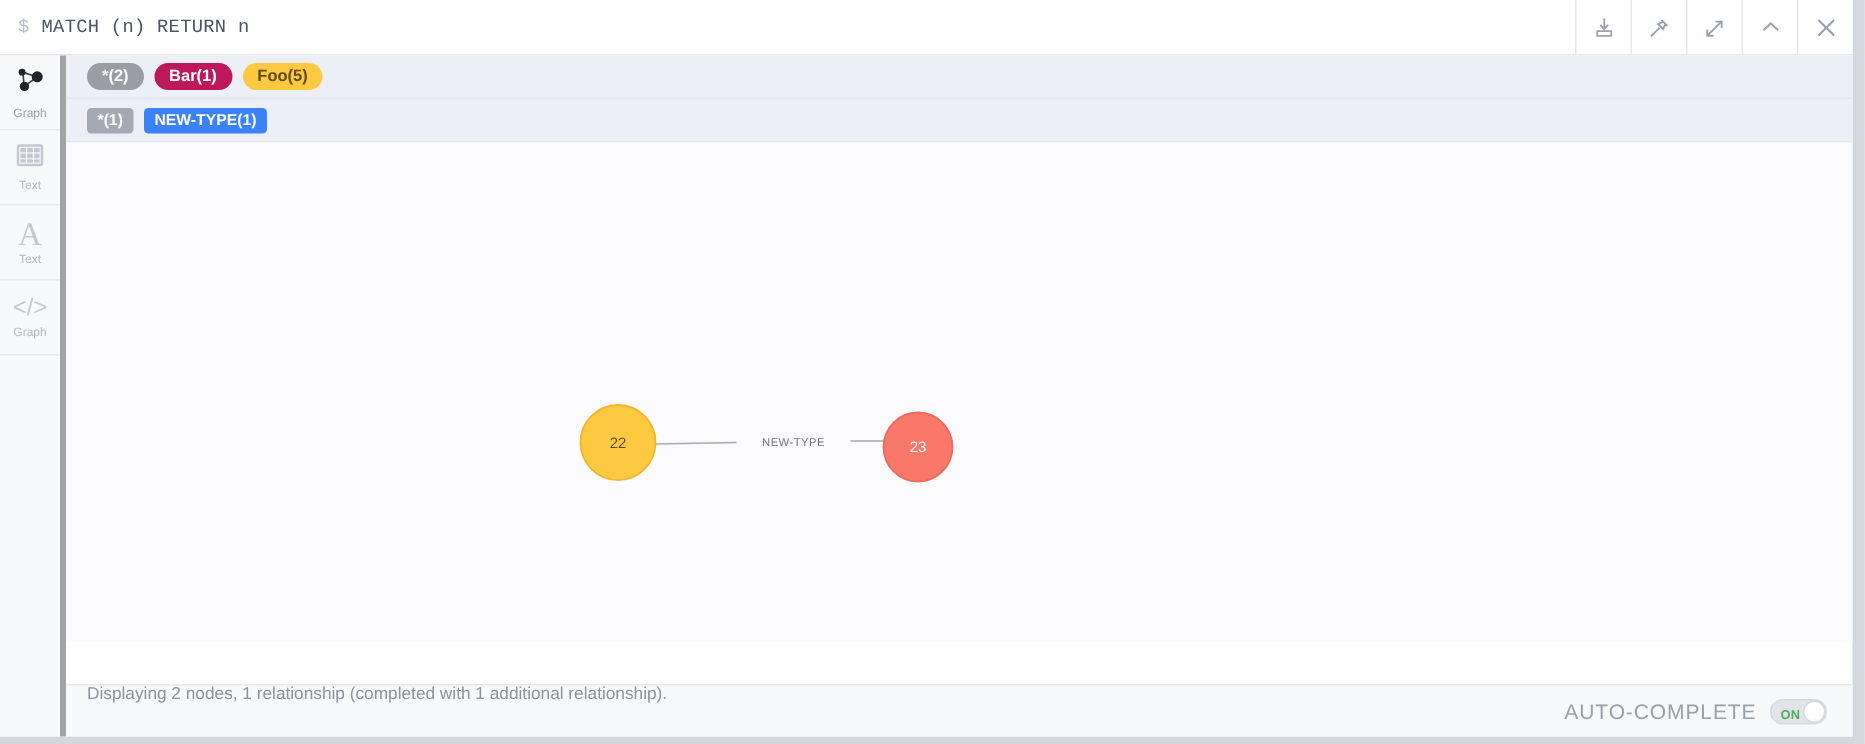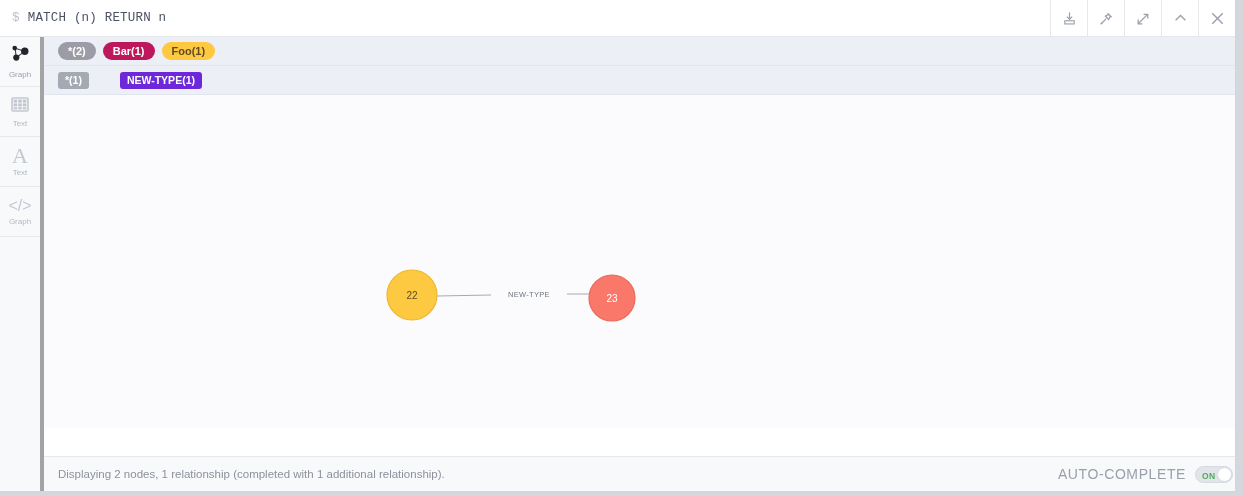--- a/index.html
+++ b/index.html
@@ -120,22 +120,22 @@
     overflow: hidden;
     cursor: default;
   }
   #graph-svg { position: absolute; left: 0; top: 0; }
 
   
   #statusbar {
     min-height: 35px; height: 35px;
     background: #f8f9fb;
     border-top: 1px solid #e6e8ec;
-    display: flex; align-items: center;
-    padding: 0 2px 0 14px;
+    display: flex; 
+    padding: 0 17px 0 14px;
     margin-top: 28px;
   }
   #status-text {
     font-size: 11.5px;
     color: #8c919c;
     font-family: "Liberation Sans", sans-serif;
     flex: 1 1 auto;
   }
   #ac-wrap { display: flex; align-items: center; gap: 9px; }
   #ac-label {
@@ -285,26 +285,26 @@
       </div>
 
       <div class="side-fill"></div>
     </div>
 
     <div id="content">
 
       <div class="legend-row">
         <span class="chip-node" style="background:#9c9ca6;color:#ffffff;">*(2)</span>
         <span class="chip-node" style="background:#be185d;color:#ffffff;">Bar(1)</span>
-        <span class="chip-node" style="background:#fcc940;color:#604a20;">Foo(1)</span>
+        <span class="chip-node" style="background:#fcc940;color:#604a20;">Foo(5)</span>
       </div>
 
       <div class="legend-row">
         <span class="chip-rel" style="background:#a5a9b4;">*(1)</span>
-        <span class="chip-rel" style="background:#6d28d9;margin-left:24px;">NEW-TYPE(1)</span>
+        <span class="chip-rel" style="background:#3b82f6;">NEW-TYPE(1)</span>
       </div>
 
       <div id="canvas">
         <svg id="graph-svg" width="1192" height="360" viewBox="0 0 1192 360">
 
           <g>
             <line x1="393" y1="201" x2="447" y2="200" stroke="#a7aab3" stroke-width="1.1"></line>
             <line x1="523" y1="199" x2="573" y2="199" stroke="#a7aab3" stroke-width="1.1"></line>
             <polygon points="573,195.6 581,199 573,202.4" fill="#a7aab3"></polygon>
             <text x="485" y="202" text-anchor="middle" font-family="'Liberation Sans', sans-serif" font-size="7.5px" fill="#6f747f" letter-spacing="0.3">NEW-TYPE</text>

